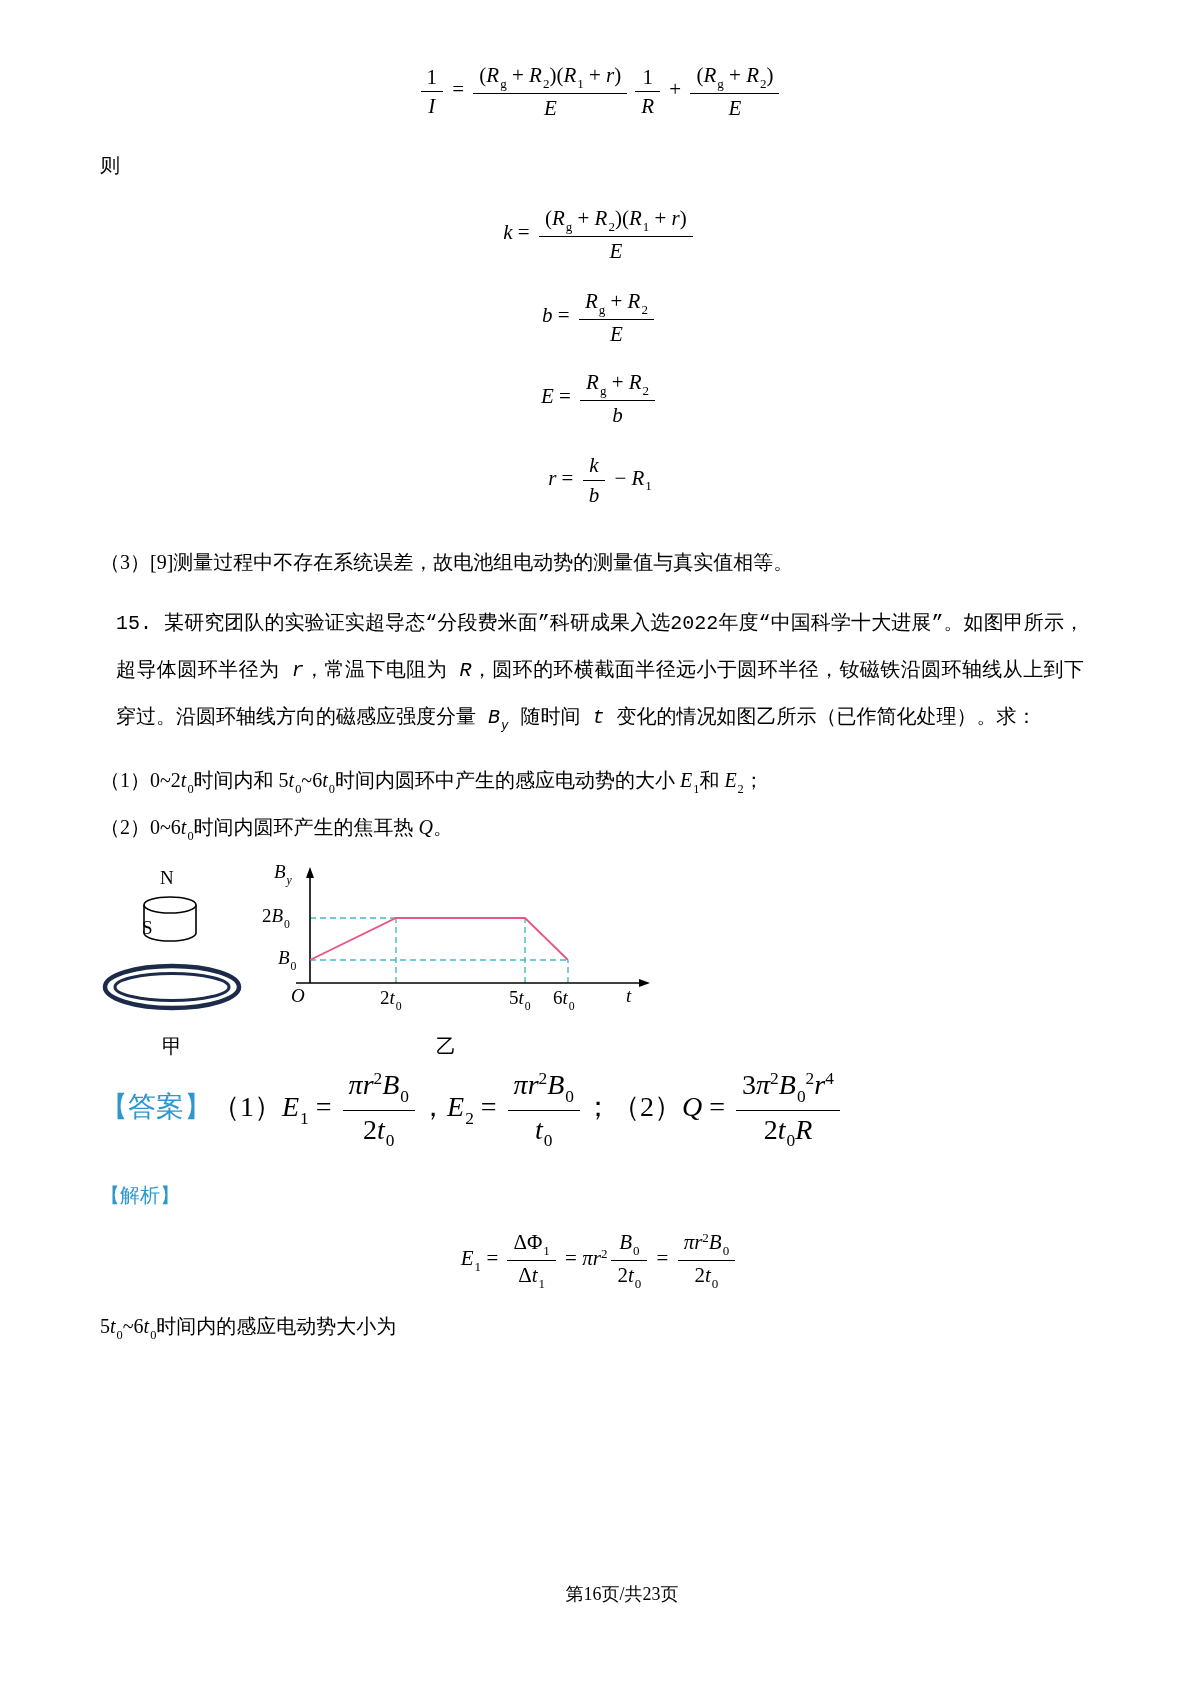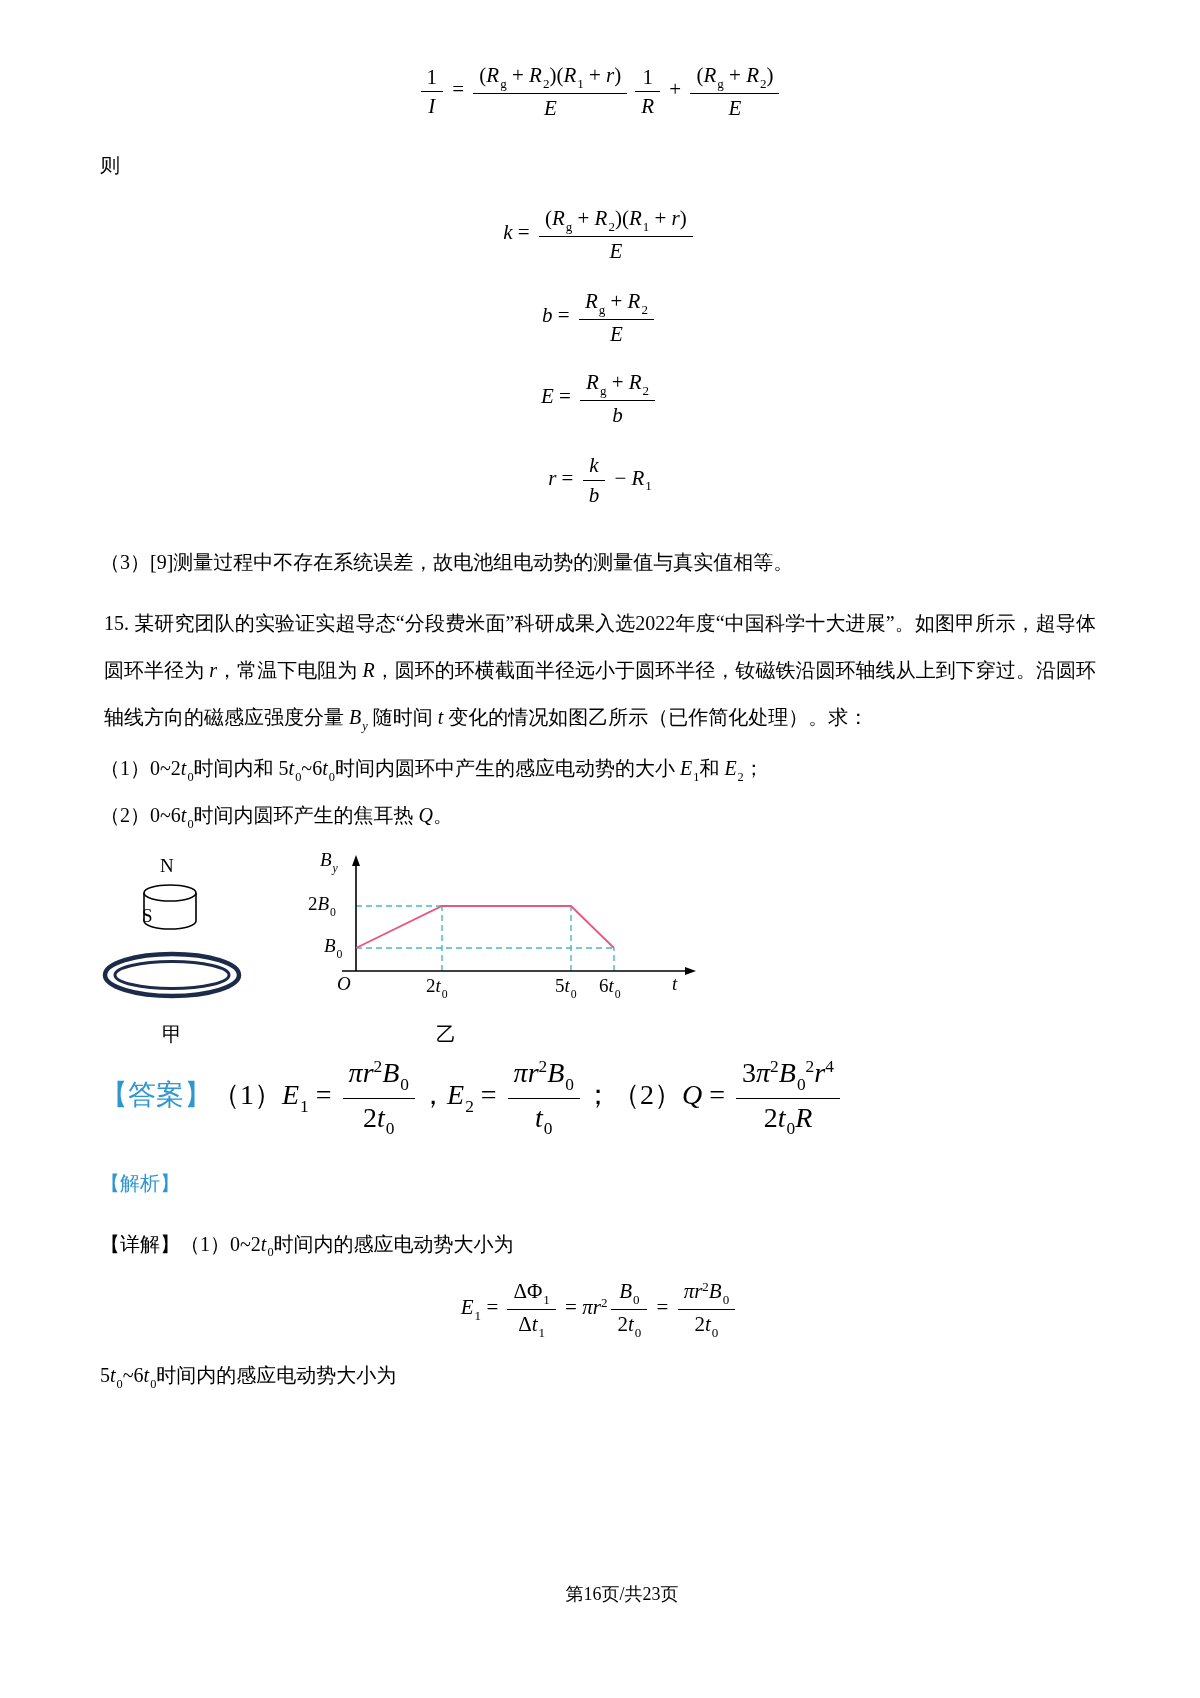--- a/index.html
+++ b/index.html
@@ -9,40 +9,40 @@
     height:1698px;
     background:#fff;
     font-family:"Liberation Serif","DejaVu Serif",serif;
     color:#000;
     overflow:hidden;
   }
   .content{padding:0 100px;}
   
   .plain-line{font-size:20px;line-height:1.4;margin:0;}
   .body-line{font-size:20px;line-height:2.35;margin:0;}
-  .body-para{font-size:20px;line-height:2.35;margin:4px;text-align:justify;}
+  .body-para{font-size:20px;line-height:2.35;margin:16px;text-align:justify;font-family:Liberation Mono, monospace;}
   
   .formula-block{
     text-align:center;
     font-size:21px;
     margin:0;
   }
   .frac{display:inline-block;vertical-align:middle;text-align:center;margin:0 4px;line-height:1.18;}
   .fnum{display:block;border-bottom:1.4px solid #000;padding:1px 6px 2px;}
   .fden{display:block;padding:2px 6px 0;}
   .m-i{font-style:italic;}
   .m-sub{font-size:0.62em;vertical-align:-0.45em;margin-left:1px;}
   .m-subi{font-size:0.62em;vertical-align:-0.45em;margin-left:1px;font-style:italic;}
   .m-sup{font-size:0.62em;vertical-align:0.55em;}
   
   .label-blue{color:#2e97d0;}
   
   .figure-row{position:relative;height:168px;margin-top:12px;}
   .fig-jia{position:absolute;left:0;top:6px;width:150px;height:160px;}
-  .fig-yi{position:absolute;left:160px;top:0;width:400px;height:160px;margin-left:46px;}
+  .fig-yi{position:absolute;left:160px;top:0;width:400px;height:160px;}
   .fig-label{position:absolute;font-size:19px;white-space:nowrap;}
   .captions-row{position:relative;height:36px;}
   .caption{position:absolute;top:2px;font-size:20px;}
   
   .mt-f1{margin-top:62px;}
   .mt-then{margin-top:30px;}
   .mt-k{margin-top:26px;}
   .mt-b{margin-top:24px;}
   .mt-solve{margin-top:30px;}
   .mt-E{margin-top:22px;}
@@ -128,23 +128,20 @@
     </div>
 
     <p class="answer-line mt-ans">
       <span class="label-blue">【答案】</span><span>（1）<span class="m-i">E</span><span class="m-sub">1</span> = <span class="frac"><span class="fnum"><span class="m-i">π</span><span class="m-i">r</span><span class="m-sup">2</span><span class="m-i">B</span><span class="m-sub">0</span></span><span class="fden">2<span class="m-i">t</span><span class="m-sub">0</span></span></span>，<span class="m-i">E</span><span class="m-sub">2</span> = <span class="frac"><span class="fnum"><span class="m-i">π</span><span class="m-i">r</span><span class="m-sup">2</span><span class="m-i">B</span><span class="m-sub">0</span></span><span class="fden"><span class="m-i">t</span><span class="m-sub">0</span></span></span>；（2）<span class="m-i">Q</span> = <span class="frac"><span class="fnum">3<span class="m-i">π</span><span class="m-sup">2</span><span class="m-i">B</span><span class="m-sub">0</span><span class="m-sup">2</span><span class="m-i">r</span><span class="m-sup">4</span></span><span class="fden">2<span class="m-i">t</span><span class="m-sub">0</span><span class="m-i">R</span></span></span></span>
     </p>
 
     <p class="body-line mt-jx">
       <span class="label-blue">【解析】</span>
     </p>
 
-    <p class="body-line mt-xj">
-      <span>【详解】</span><span>（1）0~2<span class="m-i">t</span><span class="m-sub">0</span>时间内的感应电动势大小为</span>
-    </p>
 
     <div class="formula-block mt-fe1"><span class="m-i">E</span><span class="m-sub">1</span> = <span class="frac"><span class="fnum">ΔΦ<span class="m-sub">1</span></span><span class="fden">Δ<span class="m-i">t</span><span class="m-sub">1</span></span></span> = <span class="m-i">π</span><span class="m-i">r</span><span class="m-sup">2</span><span class="frac"><span class="fnum"><span class="m-i">B</span><span class="m-sub">0</span></span><span class="fden">2<span class="m-i">t</span><span class="m-sub">0</span></span></span> = <span class="frac"><span class="fnum"><span class="m-i">π</span><span class="m-i">r</span><span class="m-sup">2</span><span class="m-i">B</span><span class="m-sub">0</span></span><span class="fden">2<span class="m-i">t</span><span class="m-sub">0</span></span></span></div>
 
     <p class="body-line mt-tail">5<span class="m-i">t</span><span class="m-sub">0</span>~6<span class="m-i">t</span><span class="m-sub">0</span>时间内的感应电动势大小为</p>
 
   </div>
 
   <div class="footer">第16页/共23页</div>
 </div>
 

